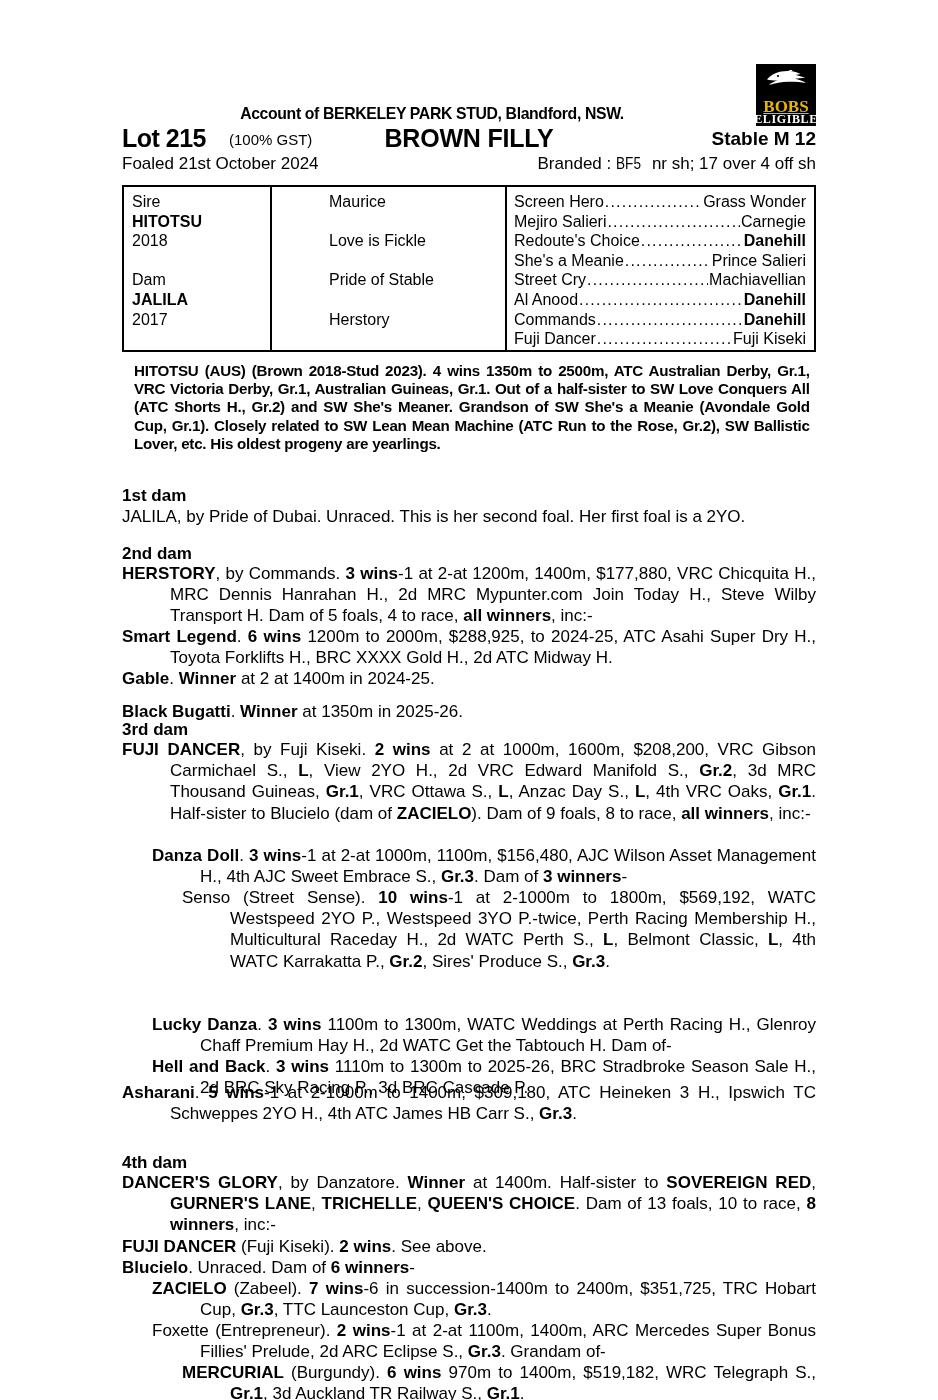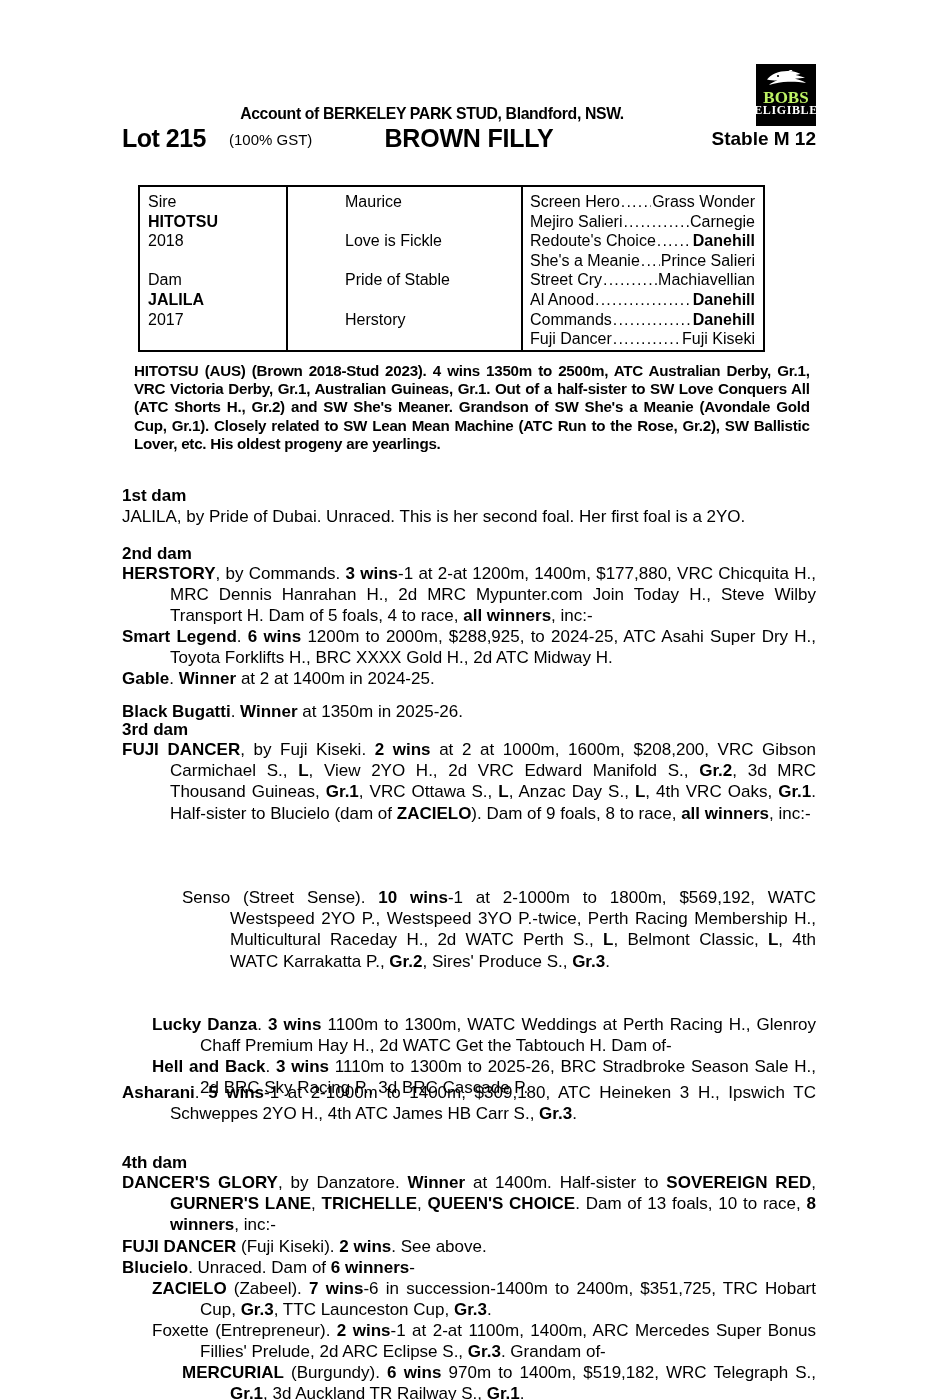--- a/index.html
+++ b/index.html
@@ -22,27 +22,28 @@
     width: 60px; height: 62px;
     background: #000;
     display: flex;
     flex-direction: column;
     align-items: center;
     justify-content: flex-start;
     padding-top: 4px;
   }
   .bobs-horse { width: 46px; height: 20px; display:block; }
   .bobs-word {
-    color: #bef264;
+    color: #eab308;
     font-family: "Liberation Serif", serif;
     font-weight: bold;
     font-size: 17px;
     line-height: 17px;
     letter-spacing: 0px;
-    margin-top: 1px;
+    margin-top: 10px;
+    text-decoration: underline;
   }
   .bobs-sub {
     color: #fff;
     font-family: Liberation Serif, serif;
     font-weight: bold;
     font-size: 12px;
     line-height: 9px;
     letter-spacing: 0.6px;
   }
 
@@ -90,23 +91,22 @@
     width: 694px; height: 22px;
   }
   .foaled { position: absolute; left: 0; top: 0; font-size: 17px; line-height: 22px; }
   .branded { position: absolute; right: 0; top: 0; font-size: 17px; line-height: 22px; }
   .brand-mark { font-family: "Liberation Sans Narrow", "Liberation Sans", sans-serif; display:inline-block; transform: scaleX(0.8); transform-origin: left center; }
 
   
   .ped-table {
     position: absolute;
     left: 122px; top: 185px;
-    width: 627px; height: 167px;
+    width: 694px; height: 167px;
     border: 2px solid #000;
-    margin-left: 16px;
   }
   .ped-grid {
     position: relative;
     width: 100%; height: 100%;
     padding: 5px 0 0 0;
   }
   .ped-row {
     height: 19.6px;
     position: relative;
     font-size: 16px;
@@ -186,20 +186,24 @@
 
   <div class="account-line">Account of BERKELEY PARK STUD, Blandford, NSW.</div>
 
   <div class="titlerow">
     <span class="colour-sex">BROWN FILLY</span>
     <span class="lot-no">Lot 215</span>
     <span class="gst">(100% GST)</span>
     <span class="stable">Stable M 12</span>
   </div>
 
+  <div class="subrow">
+    <span class="foaled">Foaled 21st October 2024</span>
+    <span class="branded"><span>Branded : </span><span class="brand-mark">BF5</span><span> nr sh; 17 over 4 off sh</span></span>
+  </div>
 
   <div class="ped-table">
     <div class="ped-grid" id="ped-grid">
       <div class="ped-div" style="left:146px;"></div>
       <div class="ped-div" style="left:381px;"></div>
     <div class="ped-row">
           <div class="c1">Sire</div>
           <div class="c2">Maurice</div>
           <div class="c3">
             <div class="leader-line">
@@ -295,20 +299,21 @@
   <div class="para i0 nojust" style="top:506px;">JALILA, by Pride of Dubai. Unraced. This is her second foal. Her first foal is a 2YO.</div>
 
   <div class="dam-head" style="top:543px;">2nd dam</div>
   <div class="para i0 hang" style="top:563px;"><b>HERSTORY</b>, by Commands. <b>3 wins</b>-1 at 2-at 1200m, 1400m, $177,880, VRC Chicquita H., MRC Dennis Hanrahan H., 2d MRC Mypunter.com Join Today H., Steve Wilby Transport H. Dam of 5 foals, 4 to race, <b>all winners</b>, inc:-</div>
   <div class="para i0 hang" style="top:626px;"><b>Smart Legend</b>. <b>6 wins</b> 1200m to 2000m, $288,925, to 2024-25, ATC Asahi Super Dry H., Toyota Forklifts H., BRC XXXX Gold H., 2d ATC Midway H.</div>
   <div class="para i0 nojust" style="top:668px;"><b>Gable</b>. <b>Winner</b> at 2 at 1400m in 2024-25.</div>
   <div class="para i0 nojust" style="top:689px;margin-top:12px;"><b>Black Bugatti</b>. <b>Winner</b> at 1350m in 2025-26.</div>
 
   <div class="dam-head" style="top:719px;">3rd dam</div>
   <div class="para i0 hang" style="top:739px;"><b><b>FUJI DANCER</b></b>, by Fuji Kiseki. <b>2 wins</b> at 2 at 1000m, 1600m, $208,200, VRC Gibson Carmichael S., <b>L</b>, View 2YO H., 2d VRC Edward Manifold S., <b>Gr.2</b>, 3d MRC Thousand Guineas, <b>Gr.1</b>, VRC Ottawa S., <b>L</b>, Anzac Day S., <b>L</b>, 4th VRC Oaks, <b>Gr.1</b>. Half-sister to Blucielo (dam of <b>ZACIELO</b>). Dam of 9 foals, 8 to race, <b>all winners</b>, inc:-</div>
+  <div class="para i1" style="top:845px;"><b>Danza Doll</b>. <b>3 wins</b>-1 at 2-at 1000m, 1100m, $156,480, AJC Wilson Asset Management H., 4th AJC Sweet Embrace S., <b>Gr.3</b>. Dam of <b>3 winners</b>-</div>
   <div class="para i2" style="top:887px;">Senso (Street Sense). <b>10 wins</b>-1 at 2-1000m to 1800m, $569,192, WATC Westspeed 2YO P., Westspeed 3YO P.-twice, Perth Racing Membership H., Multicultural Raceday H., 2d WATC Perth S., <b>L</b>, Belmont Classic, <b>L</b>, 4th WATC Karrakatta P., <b>Gr.2</b>, Sires' Produce S., <b>Gr.3</b>.</div>
   <div class="para i1" style="top:1014px;"><b>Lucky Danza</b>. <b>3 wins</b> 1100m to 1300m, WATC Weddings at Perth Racing H., Glenroy Chaff Premium Hay H., 2d WATC Get the Tabtouch H. Dam of-</div>
   <div class="para i1" style="top:1056px;"><b>Hell and Back</b>. <b>3 wins</b> 1110m to 1300m to 2025-26, BRC Stradbroke Season Sale H., 2d BRC Sky Racing P., 3d BRC Cascade P.</div>
   <div class="para i0 hang" style="top:1082px;"><b>Asharani</b>. <b>5 wins</b>-1 at 2-1000m to 1400m, $309,180, ATC Heineken 3 H., Ipswich TC Schweppes 2YO H., 4th ATC James HB Carr S., <b>Gr.3</b>.</div>
 
   <div class="dam-head" style="top:1152px;">4th dam</div>
   <div class="para i0 hang" style="top:1172px;"><b>DANCER'S GLORY</b>, by Danzatore. <b>Winner</b> at 1400m. Half-sister to <b>SOVEREIGN RED</b>, <b>GURNER'S LANE</b>, <b>TRICHELLE</b>, <b>QUEEN'S CHOICE</b>. Dam of 13 foals, 10 to race, <b>8 winners</b>, inc:-</div>
   <div class="para i0 nojust" style="top:1236px;"><b>FUJI DANCER</b> (Fuji Kiseki). <b>2 wins</b>. See above.</div>
   <div class="para i0 nojust" style="top:1257px;"><b>Blucielo</b>. Unraced. Dam of <b>6 winners</b>-</div>
   <div class="para i1" style="top:1278px;"><b>ZACIELO</b> (Zabeel). <b>7 wins</b>-6 in succession-1400m to 2400m, $351,725, TRC Hobart Cup, <b>Gr.3</b>, TTC Launceston Cup, <b>Gr.3</b>.</div>

